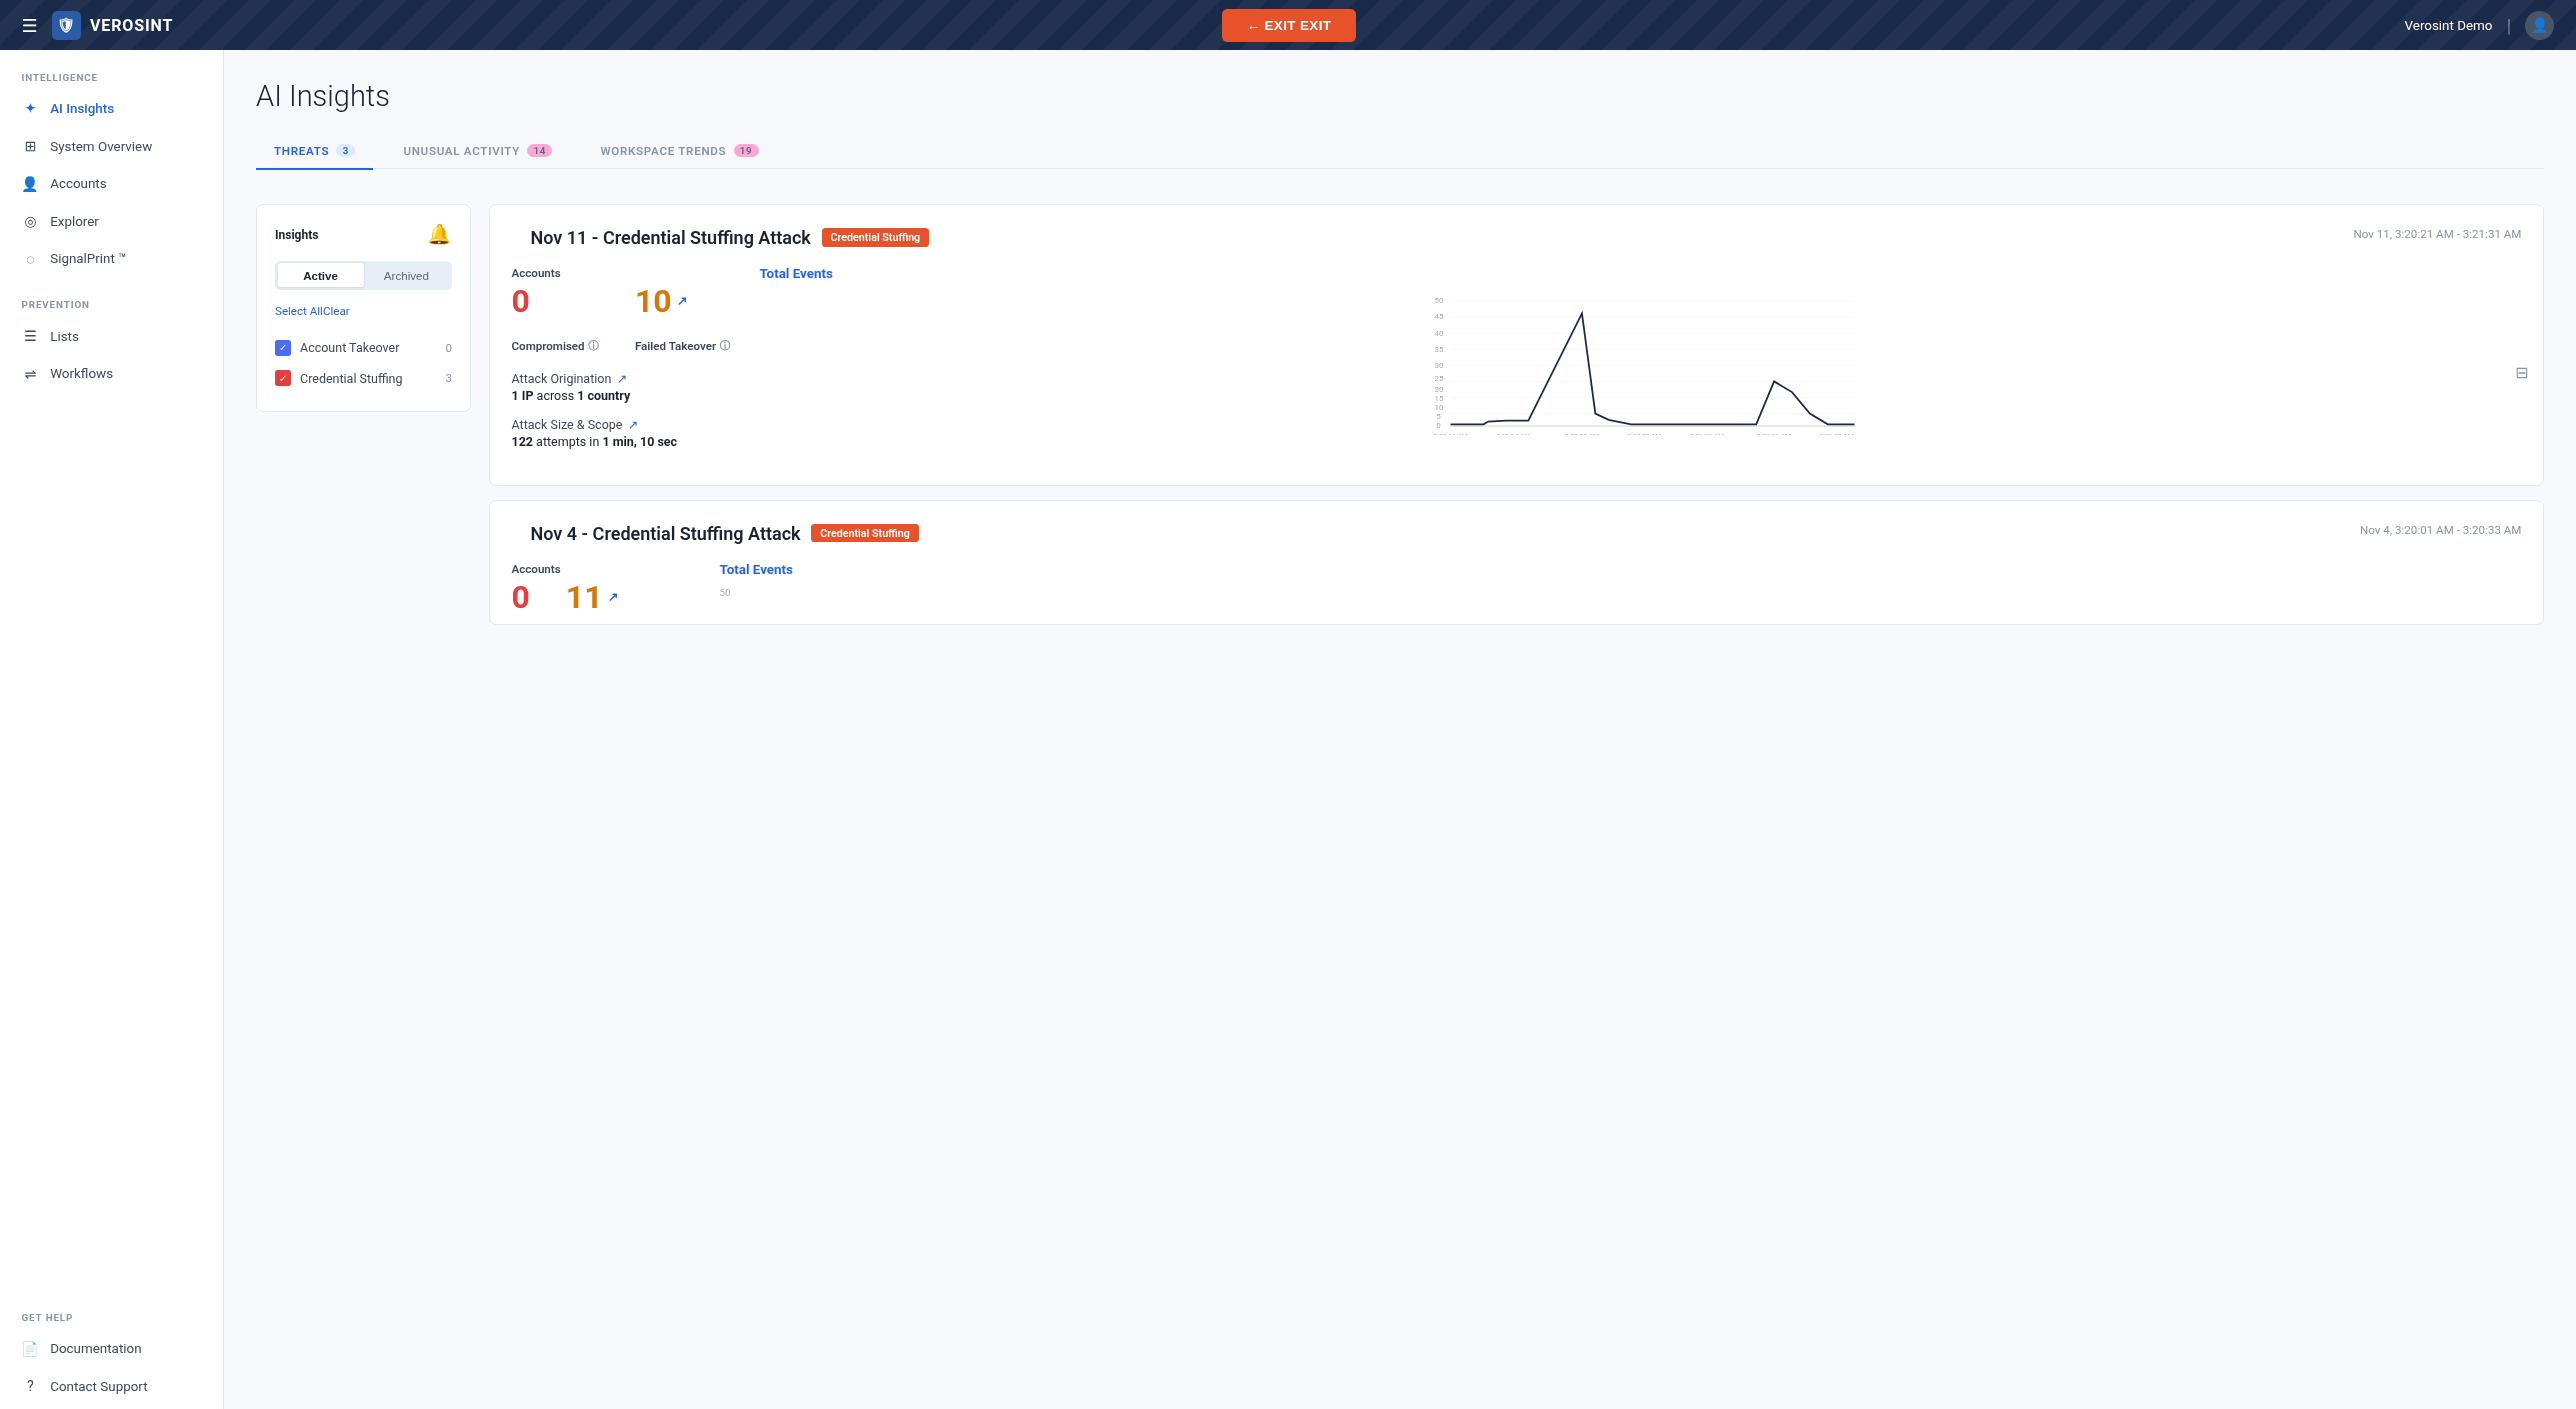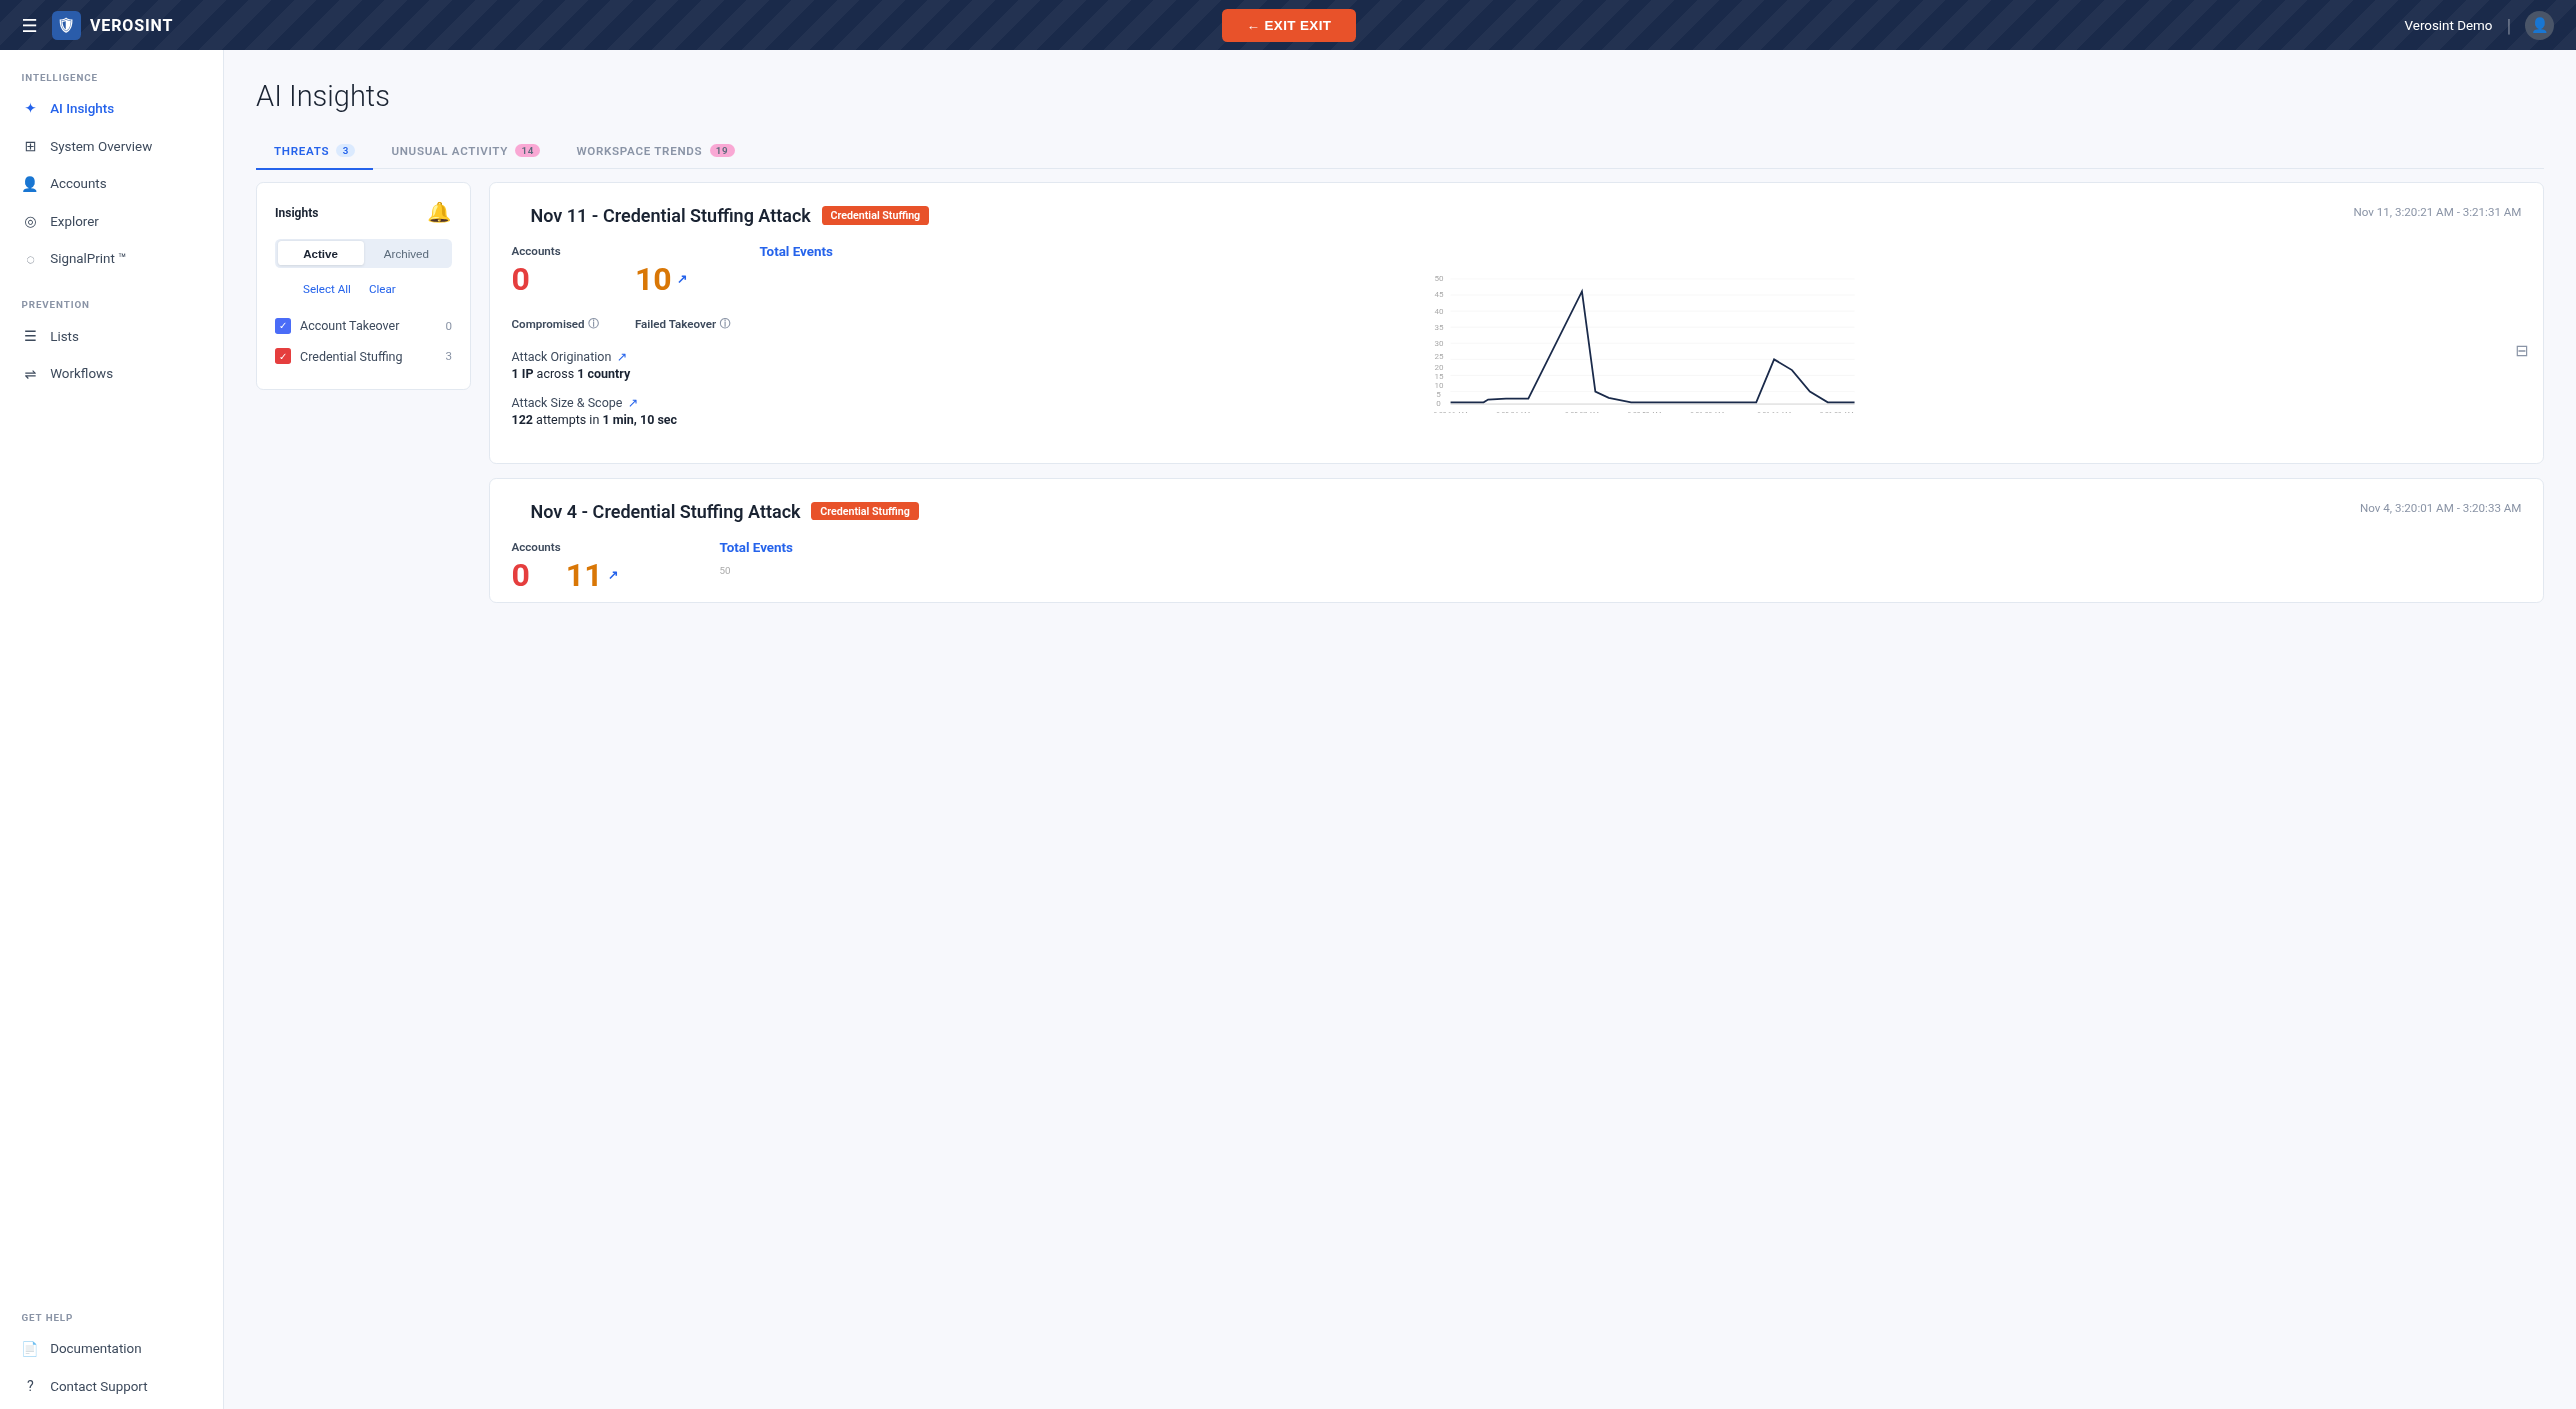--- a/index.html
+++ b/index.html
@@ -80,21 +80,21 @@
     }
     .sidebar-item.active { color: #2563eb; font-weight: 500; }
     .sidebar-item .icon { width: 18px; height: 18px; display: flex; align-items: center; justify-content: center; font-size: 14.3px; flex-shrink: 0; }
     .sidebar-spacer { flex: 1; }
 
     
     .main { flex: 1; overflow-y: auto; padding: 29px 32px; background: #f7f8fc; }
     .page-title { font-size: 29px; font-weight: 300; color: #1a2332; margin-bottom: 21.5px; }
 
     
-    .tabs { display: flex; gap: 0; border-bottom: 1.8px solid #e2e8f0; margin-bottom: 13px; }
+    .tabs { display: flex; gap: 12px; border-bottom: 1.8px solid #e2e8f0; margin-bottom: 35px; }
     .tab {
       padding: 9px 18px 10.7px 18px;
       font-size: 11.6px;
       font-weight: 600;
       letter-spacing: 0.7px;
       text-transform: uppercase;
       color: #8a94a6;
       cursor: pointer;
       border-bottom: 2.7px solid transparent;
       margin-bottom: -1.8px;
@@ -136,21 +136,21 @@
       text-align: center;
       font-size: 11.6px;
       font-weight: 500;
       border-radius: 3.6px;
       cursor: pointer;
       color: #5a6a7a;
       background: transparent;
       border: none;
     }
     .toggle-btn.active { background: white; color: #1a2332; font-weight: 600; box-shadow: 0 0.9px 2.7px rgba(0,0,0,0.1); }
-    .insights-links { display: flex; gap: 18px; margin-bottom: 14.3px; margin-left: 28px; }
+    .insights-links { display: flex; gap: 0; margin-bottom: 14.3px; }
     .insights-link { font-size: 11.6px; color: #2563eb; cursor: pointer; text-decoration: none; }
     .checkbox-item { display: flex; align-items: center; gap: 9px; padding: 7.2px 0; font-size: 12.5px; color: #3d4a5c; }
     .checkbox-item .cb {
       width: 16px;
       height: 16px;
       border-radius: 2.7px;
       display: flex;
       align-items: center;
       justify-content: center;
       flex-shrink: 0;

